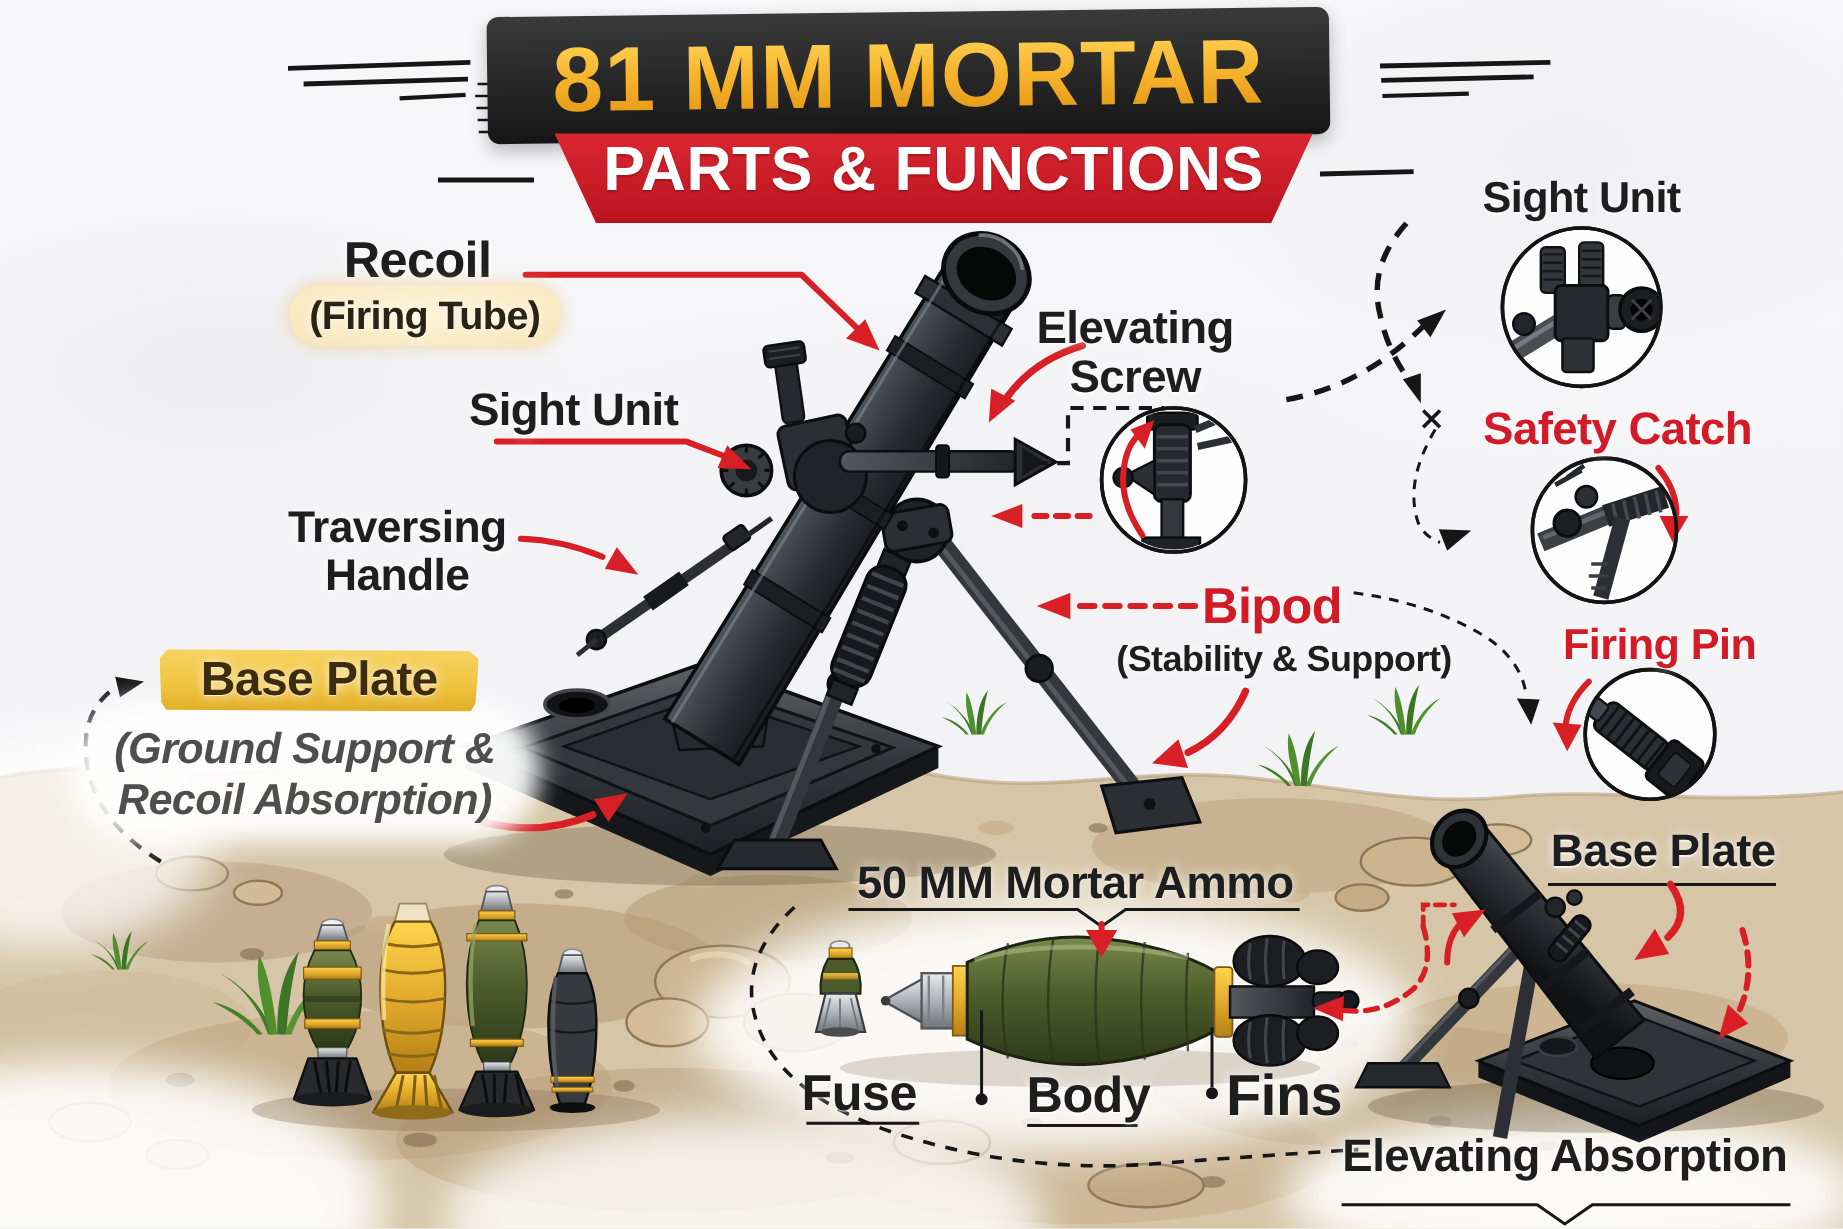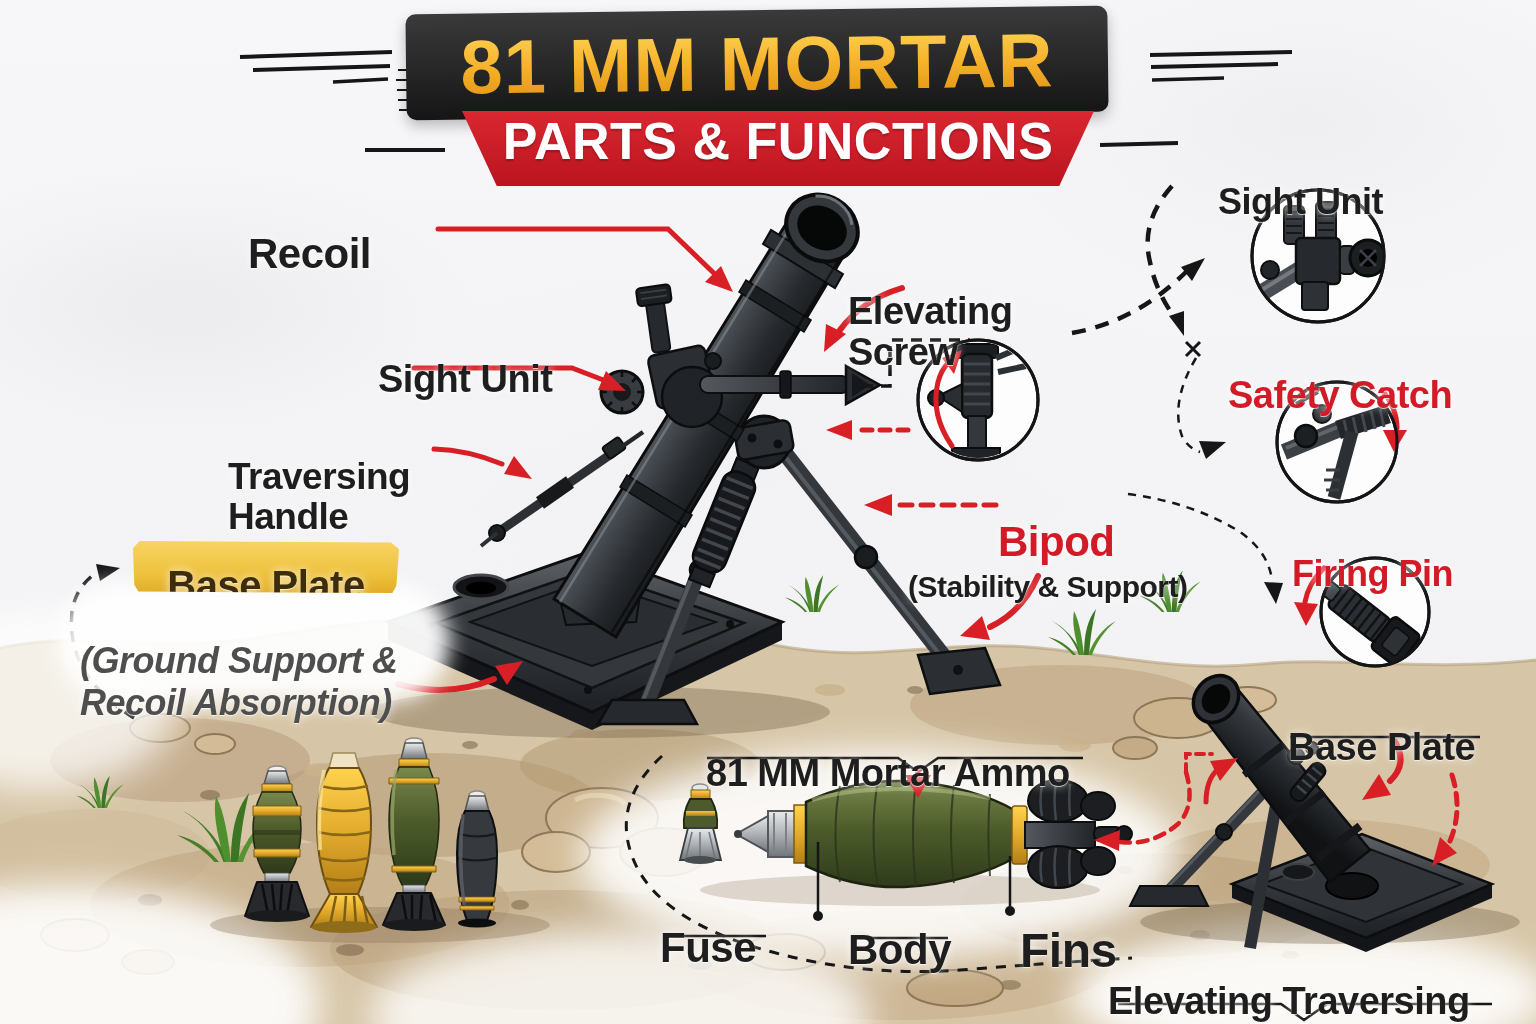--- a/index.html
+++ b/index.html
@@ -6,23 +6,23 @@
   #canvas{
     position:relative;width:1536px;height:1024px;overflow:hidden;
     font-family:"Liberation Sans","DejaVu Sans",sans-serif;
     background:
       radial-gradient(420px 200px at 12% 30%, #ececef 0%, rgba(236,236,239,0) 70%),
       radial-gradient(500px 260px at 85% 12%, #efeff2 0%, rgba(239,239,242,0) 70%),
       radial-gradient(600px 300px at 50% 45%, #f2f2f4 0%, rgba(242,242,244,0) 75%),
       linear-gradient(180deg,#f7f7f9 0%,#f3f3f5 60%,#efefee 100%);
   }
   #art{position:absolute;left:0;top:0;z-index:1;}
-  .lbl{position:absolute;z-index:3;text-align:left;font-weight:bold;color:#1e1e1e;
+  .lbl{position:absolute;z-index:3;text-align:center;font-weight:bold;color:#1e1e1e;
        letter-spacing:-0.5px;line-height:1.08;
-       text-shadow:0 1px 0 rgba(255,255,255,.65), 0 0 10px rgba(255,255,255,.8);margin-top:37px;}
+       text-shadow:0 1px 0 rgba(255,255,255,.65), 0 0 10px rgba(255,255,255,.8);}
   .red{color:#d31b28;}
   .gray{color:#4e4e4e;font-style:italic;}
   
   .banner-dark{
     position:absolute;left:406px;top:10px;width:702px;height:106px;z-index:3;
     background:linear-gradient(180deg,#3a3a3a 0%,#262626 55%,#151515 100%);
     border-radius:10px;transform:rotate(-0.7deg);
     box-shadow:0 6px 14px rgba(0,0,0,.25);
     display:flex;align-items:center;justify-content:center;
   }
@@ -557,36 +557,39 @@
 </svg>
 
 <div class="banner-dark">
   <span class="gold">81 MM MORTAR</span>
 </div>
 <div class="banner-red">
   <span class="wt">PARTS &amp; FUNCTIONS</span>
 </div>
 
 <div class="lbl" style="left:248px;top:194px;width:200px;font-size:42px;">Recoil</div>
+<div class="pill-cream">
+  <span class="lbl" style="position:static;font-size:33px;color:#2b2414;">(Firing Tube)</span>
+</div>
 <div class="lbl" style="left:378px;top:322px;width:200px;font-size:38px;">Sight Unit</div>
 <div class="lbl" style="left:228px;top:420px;width:206px;font-size:37px;">Traversing Handle</div>
 <div class="cloud"></div>
 <div class="tape-gold">
   <span class="lbl" style="position:static;font-size:40px;color:#3d2d0d;">Base Plate</span>
 </div>
 <div class="lbl gray" style="left:80px;top:603px;width:348px;font-size:36px;line-height:1.18;">(Ground Support &amp; Recoil Absorption)</div>
 
 <div class="lbl" style="left:848px;top:254px;width:196px;font-size:38px;">Elevating Screw</div>
 <div class="lbl red" style="left:998px;top:482px;width:124px;font-size:42px;">Bipod</div>
 <div class="lbl" style="left:908px;top:534px;width:324px;font-size:30px;">(Stability &amp; Support)</div>
 
 <div class="lbl inset-title" style="left:1218px;top:146px;width:200px;font-size:36px;">Sight Unit</div>
 <div class="lbl red inset-title" style="left:1228px;top:338px;width:240px;font-size:38px;">Safety Catch</div>
 <div class="lbl red inset-title" style="left:1292px;top:518px;width:182px;font-size:36px;">Firing Pin</div>
 <div class="lbl" style="left:1288px;top:690px;width:196px;font-size:38px;">Base Plate</div>
-<div class="lbl" style="left:1108px;top:944px;width:392px;font-size:38px;">Elevating Traversing</div>
-
-<div class="lbl" style="left:706px;top:716px;width:380px;font-size:38px;">81 MM Mortar Ammo</div>
+<div class="lbl" style="left:1108px;top:944px;width:392px;font-size:38px;">Elevating Absorption</div>
+
+<div class="lbl" style="left:706px;top:716px;width:380px;font-size:38px;">50 MM Mortar Ammo</div>
 <div class="lbl" style="left:660px;top:888px;width:112px;font-size:42px;">Fuse</div>
 <div class="lbl" style="left:848px;top:890px;width:118px;font-size:42px;">Body</div>
 <div class="lbl" style="left:1020px;top:888px;width:100px;font-size:48px;">Fins</div>
 
 </div>
 
 </body></html>

